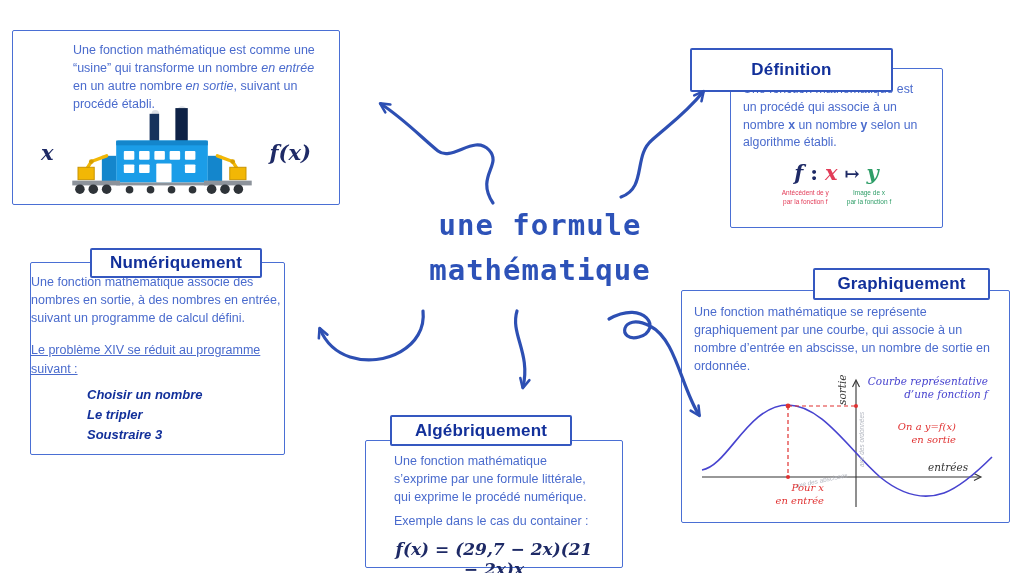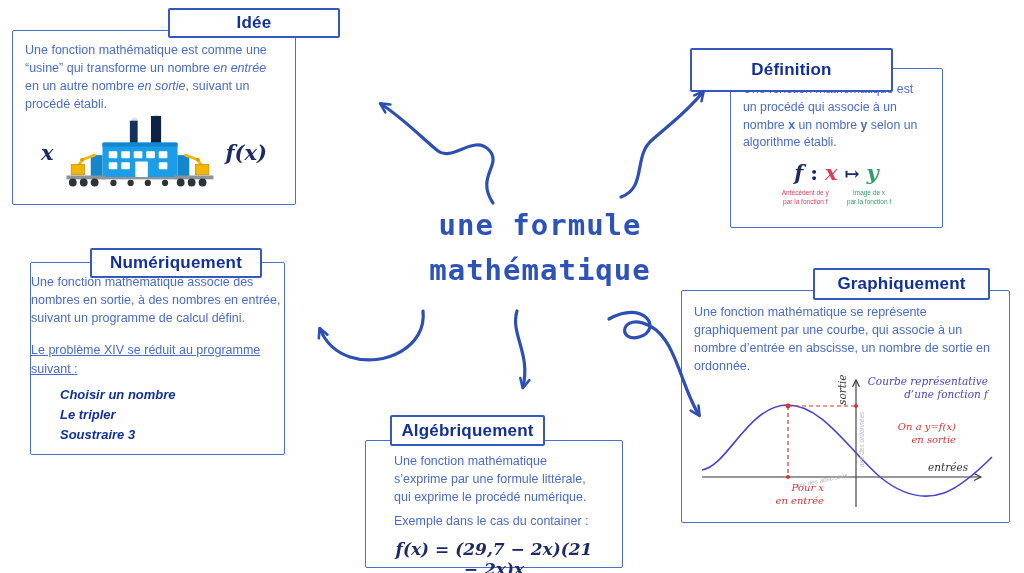--- a/index.html
+++ b/index.html
@@ -64,21 +64,21 @@
     <path class="arrow" marker-end="url(#ah)" d="M 423 311 C 427 347 384 368 350 357 C 335 352 325 341 320 329"></path>
     <path class="arrow" marker-end="url(#ah)" d="M 517 311 C 510 334 531 353 523 387"></path>
     <path class="arrow" marker-end="url(#ah)" d="M 609 319 C 645 299 663 330 639 337 C 617 343 620 311 650 326 C 676 339 681 387 699 415"></path>
   </svg>
 
   <div class="center-title">
     <div>une formule</div>
     <div>mathématique</div>
   </div>
 
-  <div class="card" style="left:12px; top:30px; width:284px; height:175px;">
+  <div class="card" style="left:12px; top:30px; width:328px; height:175px;padding-left:48px;">
     <div class="body-text" style="padding:10px 12px 0;">
       <span>Une fonction mathématique est comme une “usine” qui transforme un nombre </span><em>en entrée</em><span> en un autre nombre </span><em>en sortie</em><span>, suivant un procédé établi.</span>
     </div>
     <div class="factory-row">
       <span class="math io-label">x</span>
       <svg width="210" height="92" viewBox="0 0 220 92">
         <circle cx="103" cy="6" r="4" fill="#dde1e7"></circle>
         <circle cx="131" cy="3" r="5" fill="#dde1e7"></circle>
         <rect x="97" y="6" width="10" height="32" fill="#16325c"></rect>
         <rect x="124" y="0" width="13" height="38" fill="#0e2246"></rect>
@@ -111,23 +111,20 @@
           <circle cx="176" cy="85" r="5" fill="#2e3338"></circle>
           <circle cx="190" cy="85" r="5" fill="#2e3338"></circle>
         <circle cx="76" cy="85.5" r="4" fill="#2e3338"></circle>
           <circle cx="98" cy="85.5" r="4" fill="#2e3338"></circle>
           <circle cx="120" cy="85.5" r="4" fill="#2e3338"></circle>
           <circle cx="142" cy="85.5" r="4" fill="#2e3338"></circle>
       </svg>
       <span class="math io-label">f(x)</span>
     </div>
   </div>
-  <div class="title-box" style="left:168px; top:8px; width:172px; height:30px;">
-    <span>Idée</span>
-  </div>
 
   <div class="card" style="left:730px; top:68px; width:213px; height:160px;">
     <div class="body-text" style="padding:12px 12px 0; font-size:12.3px;">
       <span>Une fonction mathématique est un procédé qui associe à un nombre </span><b>x</b><span> un nombre </span><b>y</b><span> selon un algorithme établi.</span>
     </div>
     <div class="def-formula">
       <span class="math">f</span>
       <span class="math" style="font-style:normal;">:</span>
       <span class="math" style="color:var(--antecedent_red,#e23b57);">x</span>
       <span class="math" style="font-style:normal; font-size:18px;">↦</span>
@@ -140,36 +137,36 @@
 par la fonction f</div>
     </div>
   </div>
   <div class="title-box" style="left:643px; top:48px; width:203px; height:44px;margin-left:47px;">
     <span>Définition</span>
   </div>
 
   <div class="card" style="left:30px; top:262px; width:255px; height:193px; padding:10px 0;">
     <div class="body-text">Une fonction mathématique associe des nombres en sortie, à des nombres en entrée, suivant un programme de calcul défini.</div>
     <div class="body-text" style="margin-top:14px;text-decoration:underline;">Le problème XIV se réduit au programme suivant :</div>
-    <div style="margin-top:7px; margin-left:29px;">
+    <div style="margin-top:7px; margin-left:56px;">
       <div class="prog-line">Choisir un nombre</div>
       <div class="prog-line">Le tripler</div>
       <div class="prog-line">Soustraire 3</div>
     </div>
   </div>
   <div class="title-box" style="left:90px; top:248px; width:172px; height:30px;">
     <span>Numériquement</span>
   </div>
 
   <div class="card" style="left:365px; top:440px; width:258px; height:128px; padding:11px 28px;">
     <div class="body-text">Une fonction mathématique s’exprime par une formule littérale, qui exprime le procédé numérique.</div>
     <div class="body-text" style="margin-top:6px;">Exemple dans le cas du container :</div>
     <div class="alg-formula math">f(x) = (29,7 − 2x)(21 − 2x)x</div>
   </div>
-  <div class="title-box" style="left:390px; top:415px; width:155px; height:31px;">
+  <div class="title-box" style="left:390px; top:415px; width:182px; height:31px;">
     <span>Algébriquement</span>
   </div>
 
   <div class="card" style="left:681px; top:290px; width:329px; height:233px;">
     <div class="body-text" style="padding:12px 12px 0;">Une fonction mathématique se représente graphiquement par une courbe, qui associe à un nombre d’entrée en abscisse, un nombre de sortie en ordonnée.</div>
 
     <div class="graph-wrap">
       <svg width="316" height="148" viewBox="0 0 316 148">
 
         <line x1="168" y1="134" x2="168" y2="8" stroke="#333" stroke-width="1.1"></line>

